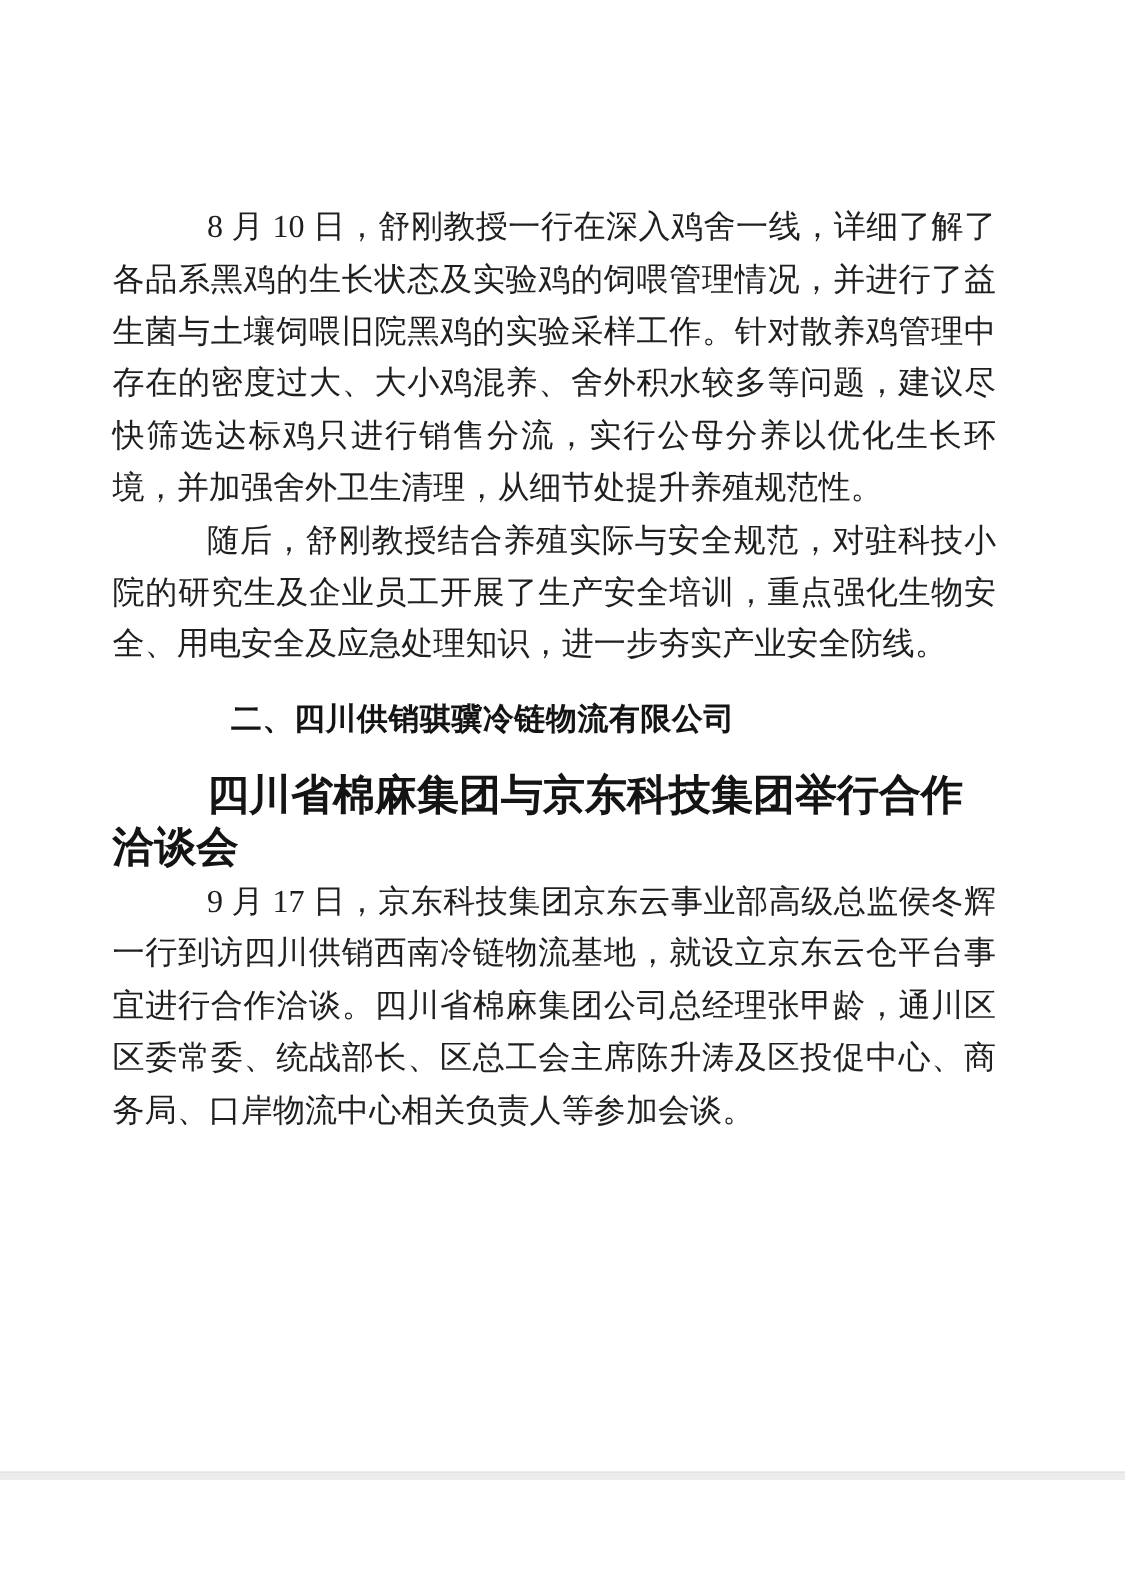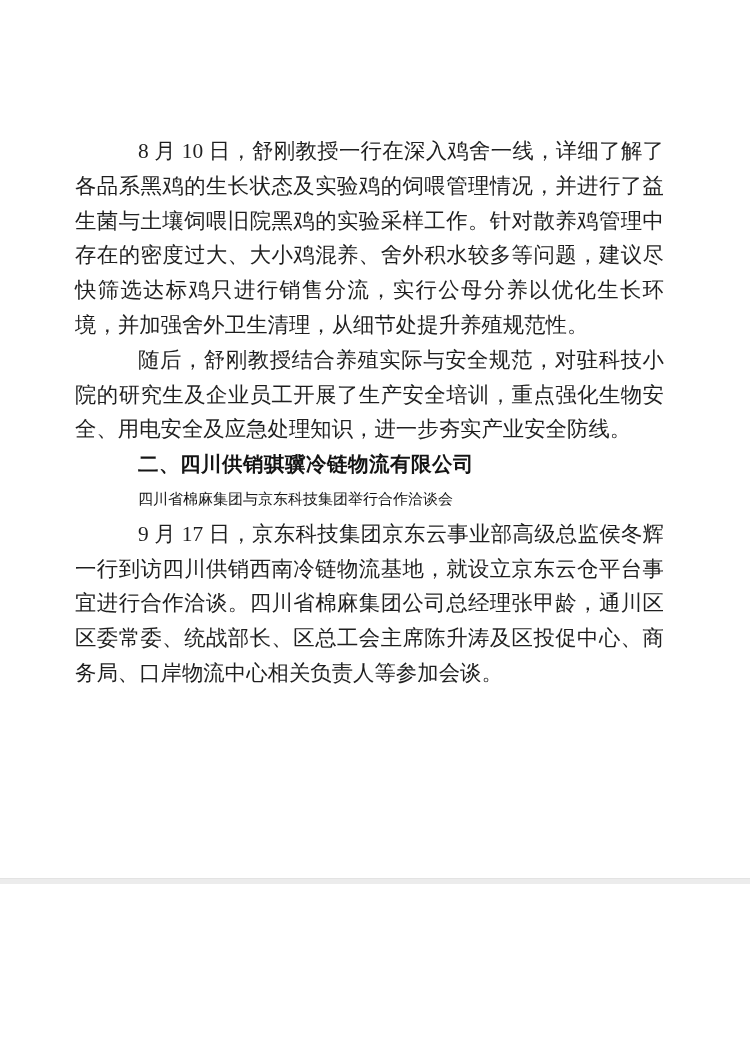--- a/index.html
+++ b/index.html
@@ -3,21 +3,21 @@
 <meta charset="utf-8">
 <style>
   html, body {
     margin: 0;
     padding: 0;
     background: #ffffff;
   }
   .page {
     position: relative;
     width: 750px;
-    height: 884px;
+    height: 987px;
     background: #ffffff;
     overflow: hidden;
   }
   .content {
     position: absolute;
     left: 75px;
     top: 134px;
     width: 589px;
   }
   p.body-para {
@@ -26,39 +26,39 @@
     font-family: "Liberation Serif", "DejaVu Serif", serif;
     font-size: 21.4px;
     line-height: 34.8px;
     text-align: justify;
     text-justify: inter-ideograph;
     text-indent: 63px;
     color: #1f1f1f;
     font-weight: 400;
   }
   p.heading-sans {
-    margin: 0;
+    margin: 16px;
     padding: 0;
     font-family: "Liberation Sans", "DejaVu Sans", sans-serif;
     font-size: 20.5px;
     line-height: 34.8px;
     text-indent: 63px;
     color: #141414;
     font-weight: 700;
     letter-spacing: 0.5px;
   }
   p.heading-serif {
     margin: 0;
     padding: 0;
     font-family: "Liberation Serif", "DejaVu Serif", serif;
-    font-size: 15px;
+    font-size: 28px;
     line-height: 34.8px;
     text-indent: 63px;
     color: #141414;
-    font-weight: 400;
+    font-weight: 700;
   }
   .bottom-edge {
     position: absolute;
     left: 0;
     bottom: 0;
     width: 100%;
     height: 5px;
     background: #ececec;
     border-top: 1px solid #e3e3e3;
   }

